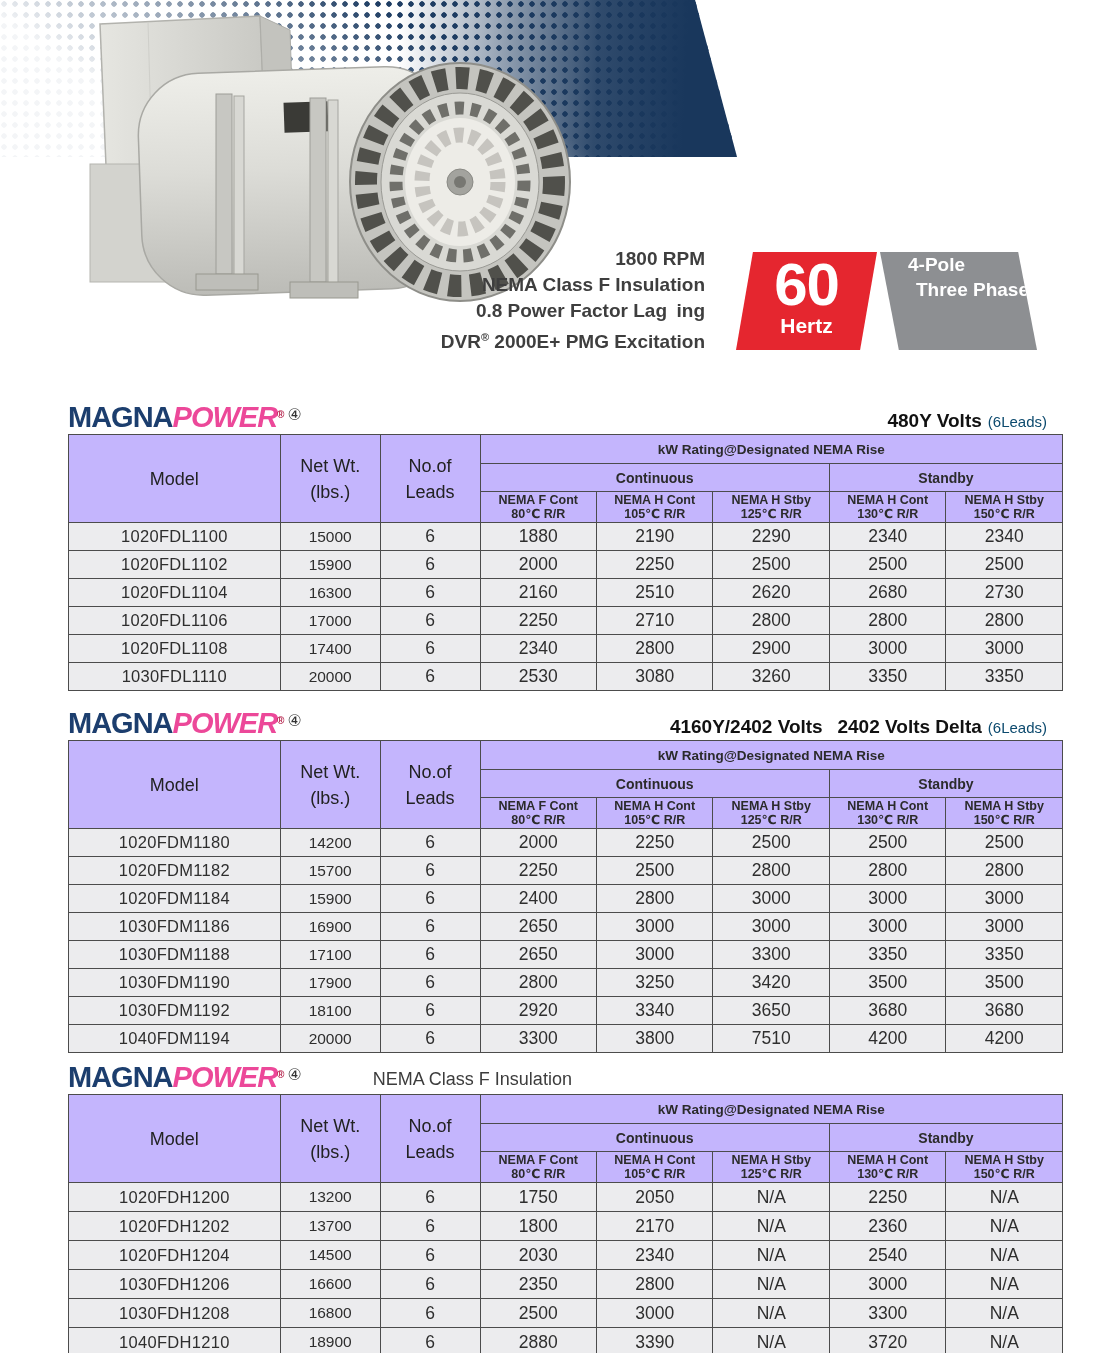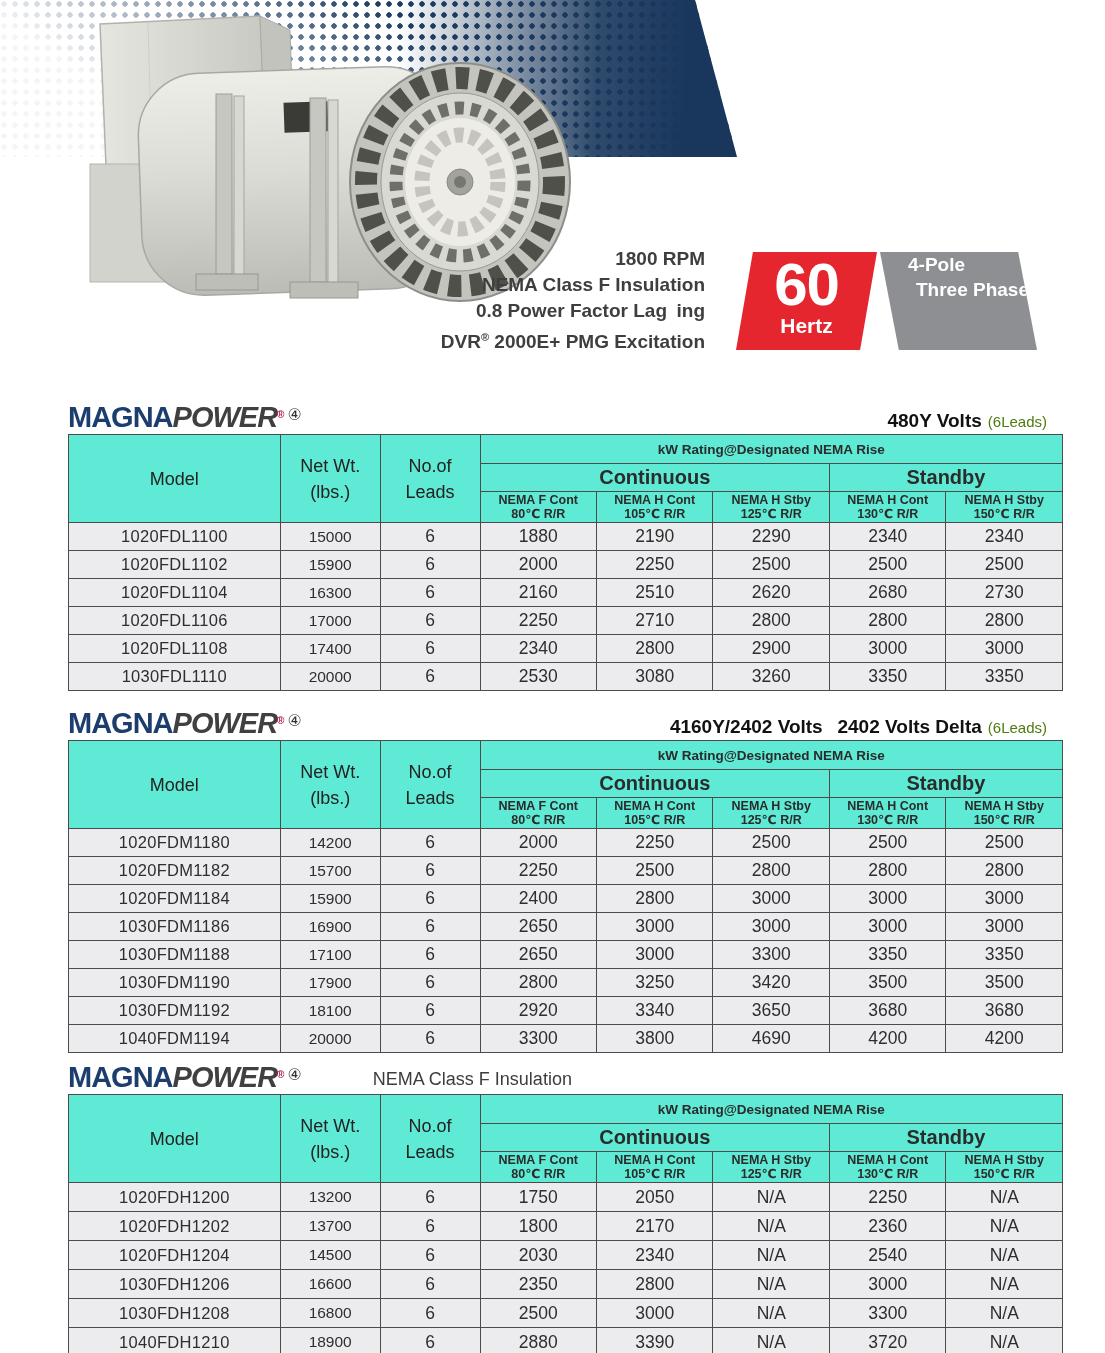--- a/index.html
+++ b/index.html
@@ -28,36 +28,36 @@
     clip-path:polygon(0 0,88% 0,100% 100%,12% 100%);box-sizing:border-box;}
   .pole-1{font-size:19px;line-height:25px;padding-left:28px;}
   .pole-2{font-size:19px;line-height:25px;padding-left:36px;}
 
   
   .section{position:absolute;left:68px;width:995px;}
   #sec0{top:392px;} #sec1{top:698px;} #sec2{top:1052px;}
   .section-head{display:flex;align-items:flex-end;height:40px;padding-bottom:2px;}
   .logo{font-size:29px;font-weight:bold;line-height:30px;letter-spacing:-1px;white-space:nowrap;}
   .lg-magna{color:#1c3e6e;}
-  .lg-power{color:#404040;font-style:italic;}
+  .lg-power{color:#ec4899;font-style:italic;}
   .lg-reg{color:#b0133f;font-size:10px;vertical-align:9px;font-style:normal;}
   .lg-four{color:#333;font-size:16px;font-weight:normal;vertical-align:7px;margin-left:4px;}
   .section-title{margin-left:auto;white-space:nowrap;padding-right:16px;}
   .t-bold{font-size:19px;font-weight:bold;color:#111;}
-  .t-note{font-size:15px;color:#4d7c0f;margin-left:6px;}
+  .t-note{font-size:15px;color:#0c4a6e;margin-left:6px;}
   .mid-label{font-size:18px;color:#3c3c3c;margin-left:72px;line-height:26px;white-space:nowrap;}
   #sec2 .t-bold{font-size:17px;} #sec2 .t-note{font-size:14px;}
 
   
   table{border-collapse:collapse;width:100%;table-layout:fixed;}
   th,td{border:1.6px solid #4c4c4c;overflow:hidden;}
-  th{background:#5eead4;font-weight:normal;color:#222;padding:0;}
+  th{background:#c4b5fd;font-weight:normal;color:#222;padding:0;}
   .h-main{font-size:18px;line-height:26px;}
   .h-kw{font-size:13.5px;font-weight:bold;height:28px;color:#2b2b2b;}
-  .h-cs{font-size:20px;font-weight:bold;height:27px;color:#2b2b2b;}
+  .h-cs{font-size:14px;font-weight:bold;height:27px;color:#2b2b2b;}
   .h-sub{font-size:12.5px;font-weight:bold;height:30px;color:#2b2b2b;}
   .h-sub div{line-height:14px;}
   td{background:#ececee;text-align:center;height:25px;color:#2e2e2e;}
   #sec2 td{height:26px;}
   .c-model{font-size:16.5px;letter-spacing:.3px;}
   .c-wt{font-size:15.5px;}
   .c-num{font-size:17.5px;}
 </style>
 </head>
 <body>
@@ -371,21 +371,21 @@
             <td class="c-num">3650</td>
             <td class="c-num">3680</td>
             <td class="c-num">3680</td>
           </tr>
           <tr>
             <td class="c-model">1040FDM1194</td>
             <td class="c-wt">20000</td>
             <td class="c-num">6</td>
             <td class="c-num">3300</td>
             <td class="c-num">3800</td>
-            <td class="c-num">4690</td>
+            <td class="c-num">7510</td>
             <td class="c-num">4200</td>
             <td class="c-num">4200</td>
           </tr>
         </tbody>
       </table>
   </div>
 
   <div class="section" id="sec2">
     <div class="section-head">
       <div class="logo"><span class="lg-magna">MAGNA</span><span class="lg-power">POWER</span><sup class="lg-reg">®</sup><span class="lg-four">④</span></div>

